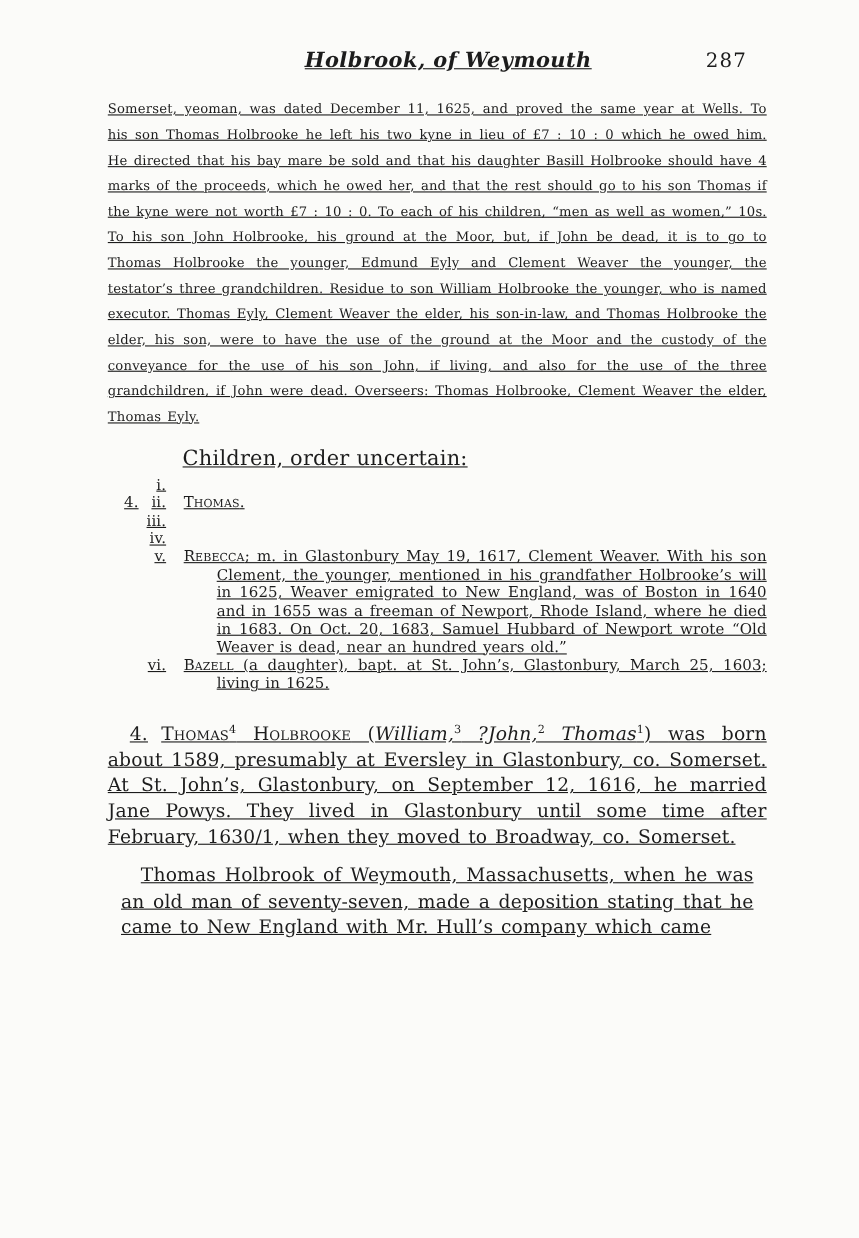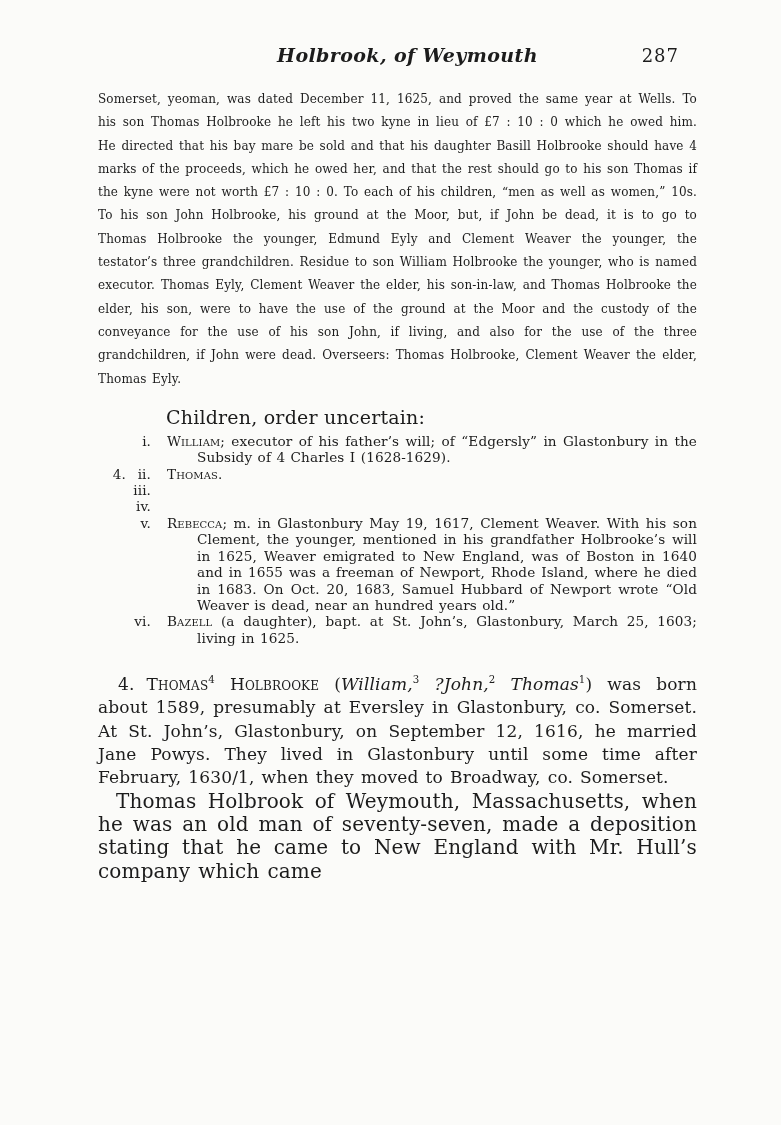--- a/index.html
+++ b/index.html
@@ -14,20 +14,21 @@
   }
   .page {
     position: relative;
     width: 781px;
     height: 1125px;
     background: var(--paper);
     color: var(--ink);
     font-family: "DejaVu Serif", "Liberation Serif", serif;
     padding: 44px 84px 0 98px;
     overflow: hidden;
+    text-decoration: underline;
   }
   
   .header {
     position: relative;
     height: 26px;
     margin-bottom: 18px;
   }
   .running-title {
     display: block;
     text-align: center;
@@ -98,22 +99,22 @@
     letter-spacing: 0.15px;
     word-spacing: 1.5px;
   }
   .secnum { margin-right: 12px; }
   sup {
     font-size: 60%;
     line-height: 0;
     vertical-align: super;
   }
   .closingpar {
-    margin: 0;
-    font-size: 20px;
+    margin: 12px;
+    font-size: 17px;
     line-height: 23.3px;
     text-align: justify;
     text-indent: 18px;
     letter-spacing: 0.15px;
     word-spacing: 1.5px;
   }
 </style>
 </head>
 <body>
 
@@ -126,21 +127,20 @@
 
   <p class="bodytext">Somerset, yeoman, was dated December 11, 1625, and proved the same year at Wells. To his son Thomas Holbrooke he left his two kyne in lieu of £7 : 10 : 0 which he owed him. He directed that his bay mare be sold and that his daughter Basill Holbrooke should have 4 marks of the proceeds, which he owed her, and that the rest should go to his son Thomas if the kyne were not worth £7 : 10 : 0. To each of his children, “men as well as women,” 10s. To his son John Holbrooke, his ground at the Moor, but, if John be dead, it is to go to Thomas Holbrooke the younger, Edmund Eyly and Clement Weaver the younger, the testator’s three grandchildren. Residue to son William Holbrooke the younger, who is named executor. Thomas Eyly, Clement Weaver the elder, his son-in-law, and Thomas Holbrooke the elder, his son, were to have the use of the ground at the Moor and the custody of the conveyance for the use of his son John, if living, and also for the use of the three grandchildren, if John were dead. Overseers: Thomas Holbrooke, Clement Weaver the elder, Thomas Eyly.</p>
 
   <div class="children-heading">Children, order uncertain:</div>
 
   <div class="children-list">
 
     <div class="crow">
       <span class="cnum"></span>
       <span class="croman">i.</span>
-      <div class="ctext"><span class="sc">William</span><span>; executor of his father’s will; of “Edgersly” in Glastonbury in the Subsidy of 4 Charles I (1628-1629).</span></div>
     </div>
 
     <div class="crow">
       <span class="cnum">4.</span>
       <span class="croman">ii.</span>
       <div class="ctext"><span class="sc">Thomas</span><span>.</span></div>
     </div>
 
     <div class="crow">
       <span class="cnum"></span>

